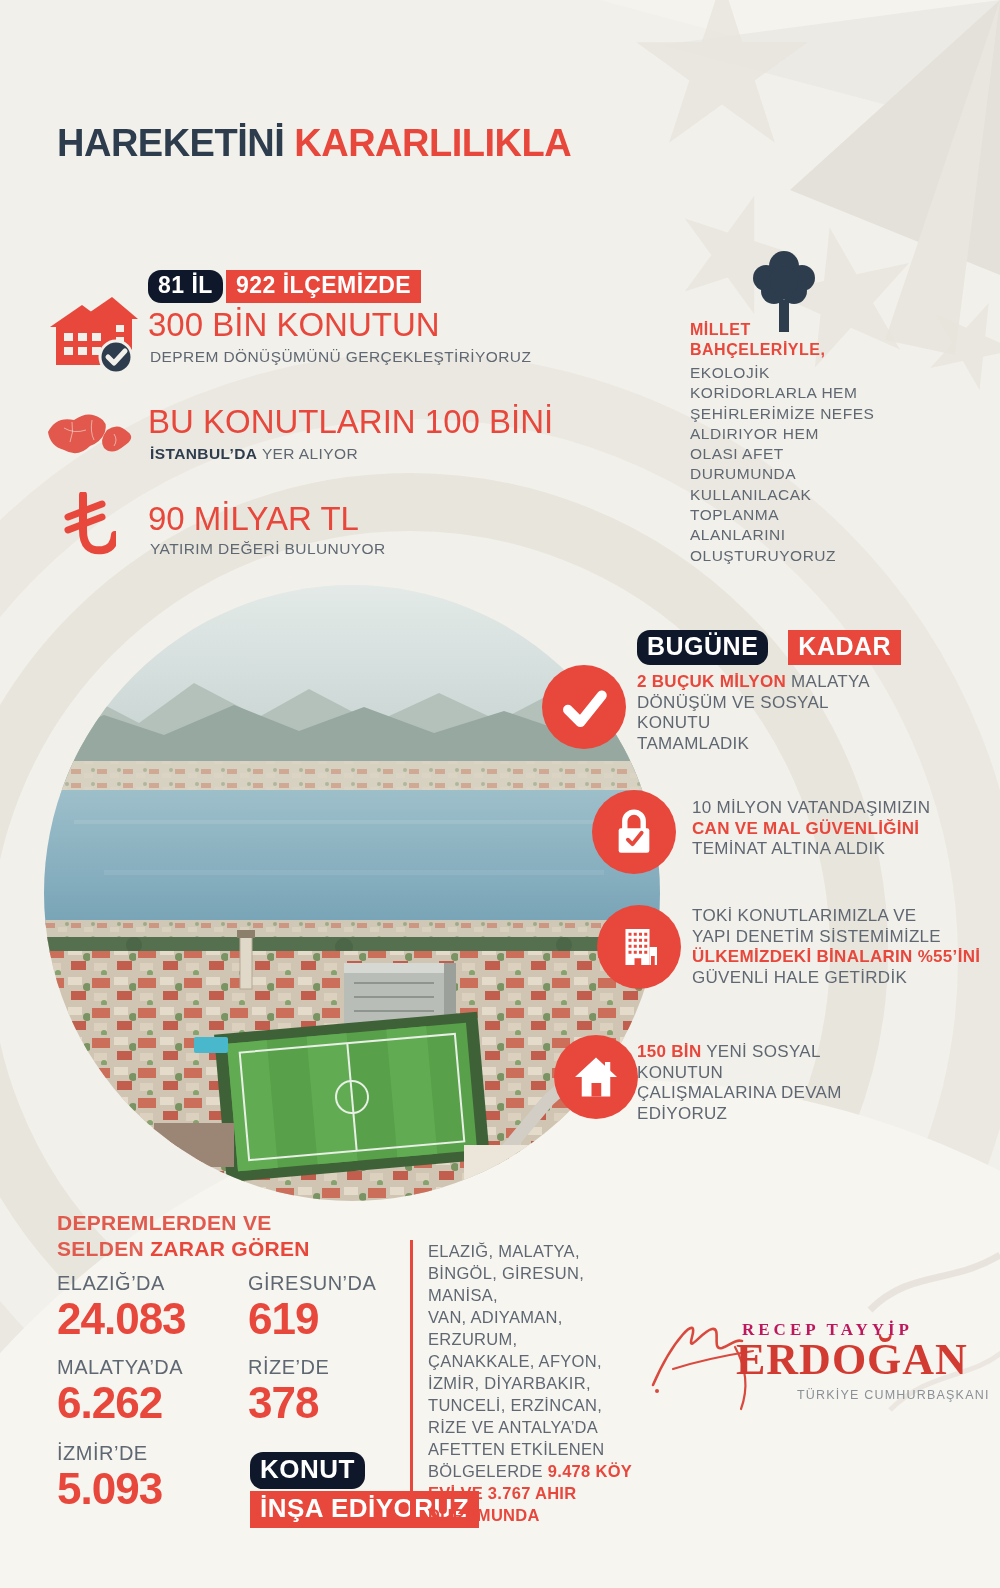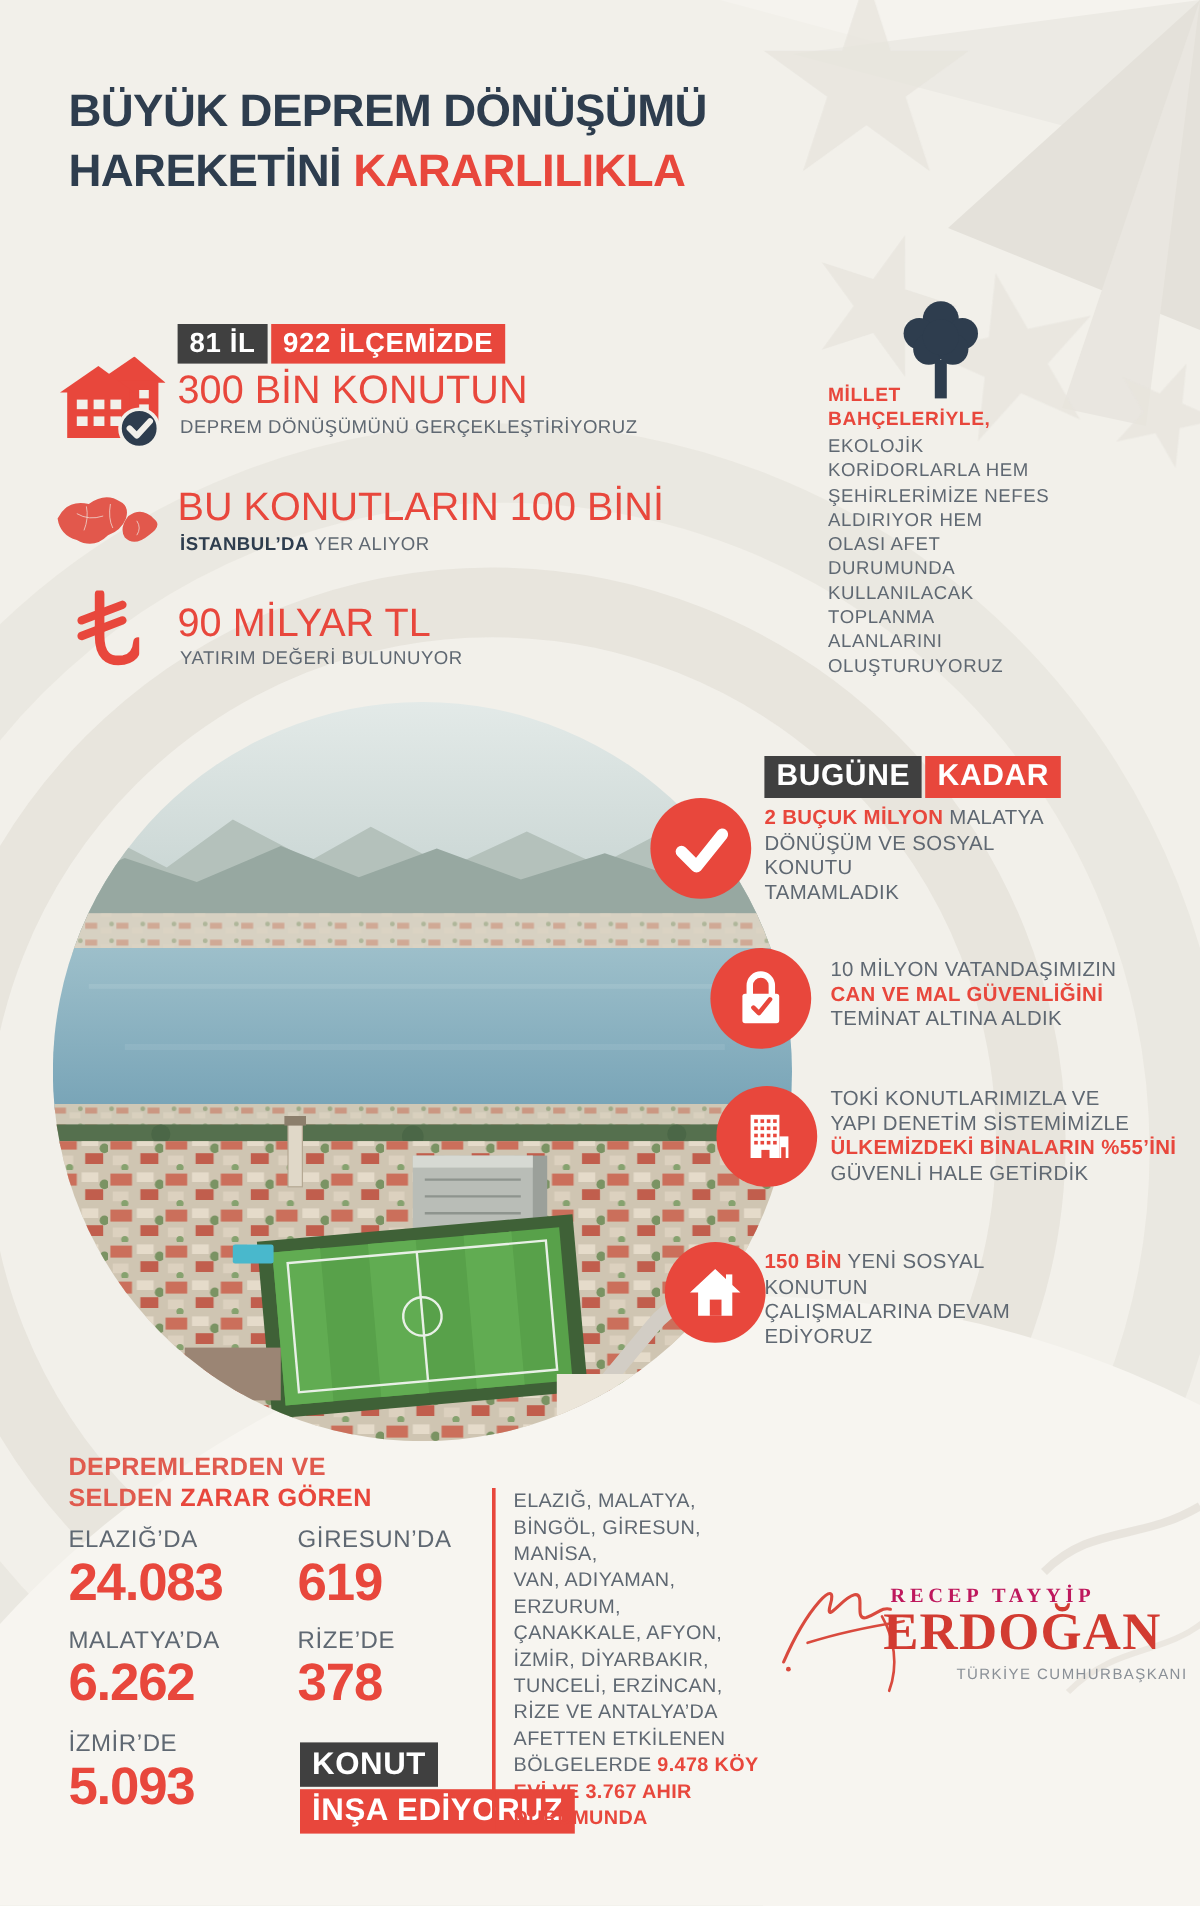--- a/index.html
+++ b/index.html
@@ -7,21 +7,21 @@
           font-family:"Liberation Sans","DejaVu Sans",sans-serif;}
   .abs{position:absolute;}
   .decor{z-index:0;}
   .content{z-index:2;}
   .navy{color:#2e3d4e;}
   .red{color:#e8473c;}
   
   .title-line{left:57px;font-size:38px;font-weight:700;letter-spacing:-0.5px;line-height:50px;white-space:nowrap;}
   
   .badge{display:inline-block;color:#fff;font-weight:700;padding:2px 10px 4px;}
-  .badge-navy{background:#404040;}
+  .badge-navy{background:#0f172a;border-radius:13px;}
   .badge-red{background:#e8473c;}
   .badge-row{font-size:23px;letter-spacing:0.5px;}
   
   .stat-title{font-size:33px;font-weight:400;color:#e8473c;letter-spacing:0;white-space:nowrap;}
   .stat-sub{font-size:15.5px;color:#5f6872;letter-spacing:0.4px;white-space:nowrap;font-weight:400;}
   
   .millet-lead{font-size:16px;font-weight:700;color:#e8473c;line-height:20px;letter-spacing:0.5px;}
   .millet-body{font-size:15.5px;color:#5f6872;line-height:20.3px;letter-spacing:0.5px;font-weight:400;}
   
   .photo{left:44px;top:585px;width:616px;height:616px;border-radius:50%;overflow:hidden;z-index:1;}
@@ -65,21 +65,20 @@
       <path transform="translate(305,300) scale(74) rotate(-12)" d="M0,-1 L0.225,-0.309 L0.951,-0.309 L0.363,0.118 L0.588,0.809 L0,0.382 L-0.588,0.809 L-0.363,0.118 L-0.951,-0.309 L-0.225,-0.309 Z"></path>
       <path transform="translate(430,345) scale(46) rotate(24)" d="M0,-1 L0.225,-0.309 L0.951,-0.309 L0.363,0.118 L0.588,0.809 L0,0.382 L-0.588,0.809 L-0.363,0.118 L-0.951,-0.309 L-0.225,-0.309 Z"></path>
     </g>
   </svg>
 
   <svg class="abs decor" style="left:860px;top:1240px;" width="140" height="220" viewBox="0 0 140 220" fill="none">
     <path d="M10 70 C 50 30, 90 45, 140 15" stroke="#ddd8d0" stroke-width="7" opacity="0.6"></path>
     <path d="M30 170 C 70 130, 110 140, 145 110" stroke="#e2ded6" stroke-width="5" opacity="0.6"></path>
   </svg>
 
-  <div class="abs content title-line navy" style="top:68px;">BÜYÜK DEPREM DÖNÜŞÜMÜ</div>
   <div class="abs content title-line" style="top:118px;">
     <span class="navy">HAREKETİNİ </span><span class="red">KARARLILIKLA</span>
   </div>
 
   <div class="abs content badge-row" style="left:148px;top:270px;">
     <span class="badge badge-navy">81 İL</span><span class="badge badge-red" style="margin-left:3px;">922 İLÇEMİZDE</span>
   </div>
 
   <svg class="abs content" style="left:50px;top:297px;" width="88" height="78" viewBox="0 0 88 78">
     <g fill="#e8473c">
@@ -215,21 +214,21 @@
       <path d="M60 560 L240 616" stroke="#d2cdc5" stroke-width="10" fill="none"></path>
       <rect x="110" y="538" width="80" height="44" fill="#9b8574"></rect>
       <rect x="420" y="560" width="70" height="42" fill="#ece6da"></rect>
       <rect x="470" y="596" width="6" height="10" fill="#ffffff"></rect>
         <rect x="482" y="590" width="6" height="10" fill="#ffffff"></rect>
         <rect x="494" y="584" width="6" height="10" fill="#ffffff"></rect>
     </svg>
   </div>
 
   <div class="abs content" style="left:637px;top:630px;font-size:25px;letter-spacing:0.5px;">
-    <span class="badge badge-navy">BUGÜNE</span><span class="badge badge-red" style="margin-left:3px;">KADAR</span>
+    <span class="badge badge-navy">BUGÜNE</span><span class="badge badge-red" style="margin-left:20px;">KADAR</span>
   </div>
 
   <div class="abs icon-circle" style="left:542px;top:665px;">
     <svg width="50" height="46" viewBox="0 0 56 50">
         <polyline points="10,28 24,42 48,12" fill="none" stroke="#ffffff" stroke-width="11" stroke-linecap="round" stroke-linejoin="round"></polyline>
       </svg>
   </div>
   <div class="abs content bullet-text" style="left:637px;top:672px;width:250px;">
     <div><b>2 BUÇUK MİLYON</b><span> MALATYA</span></div>
     <div>DÖNÜŞÜM VE SOSYAL KONUTU</div>

